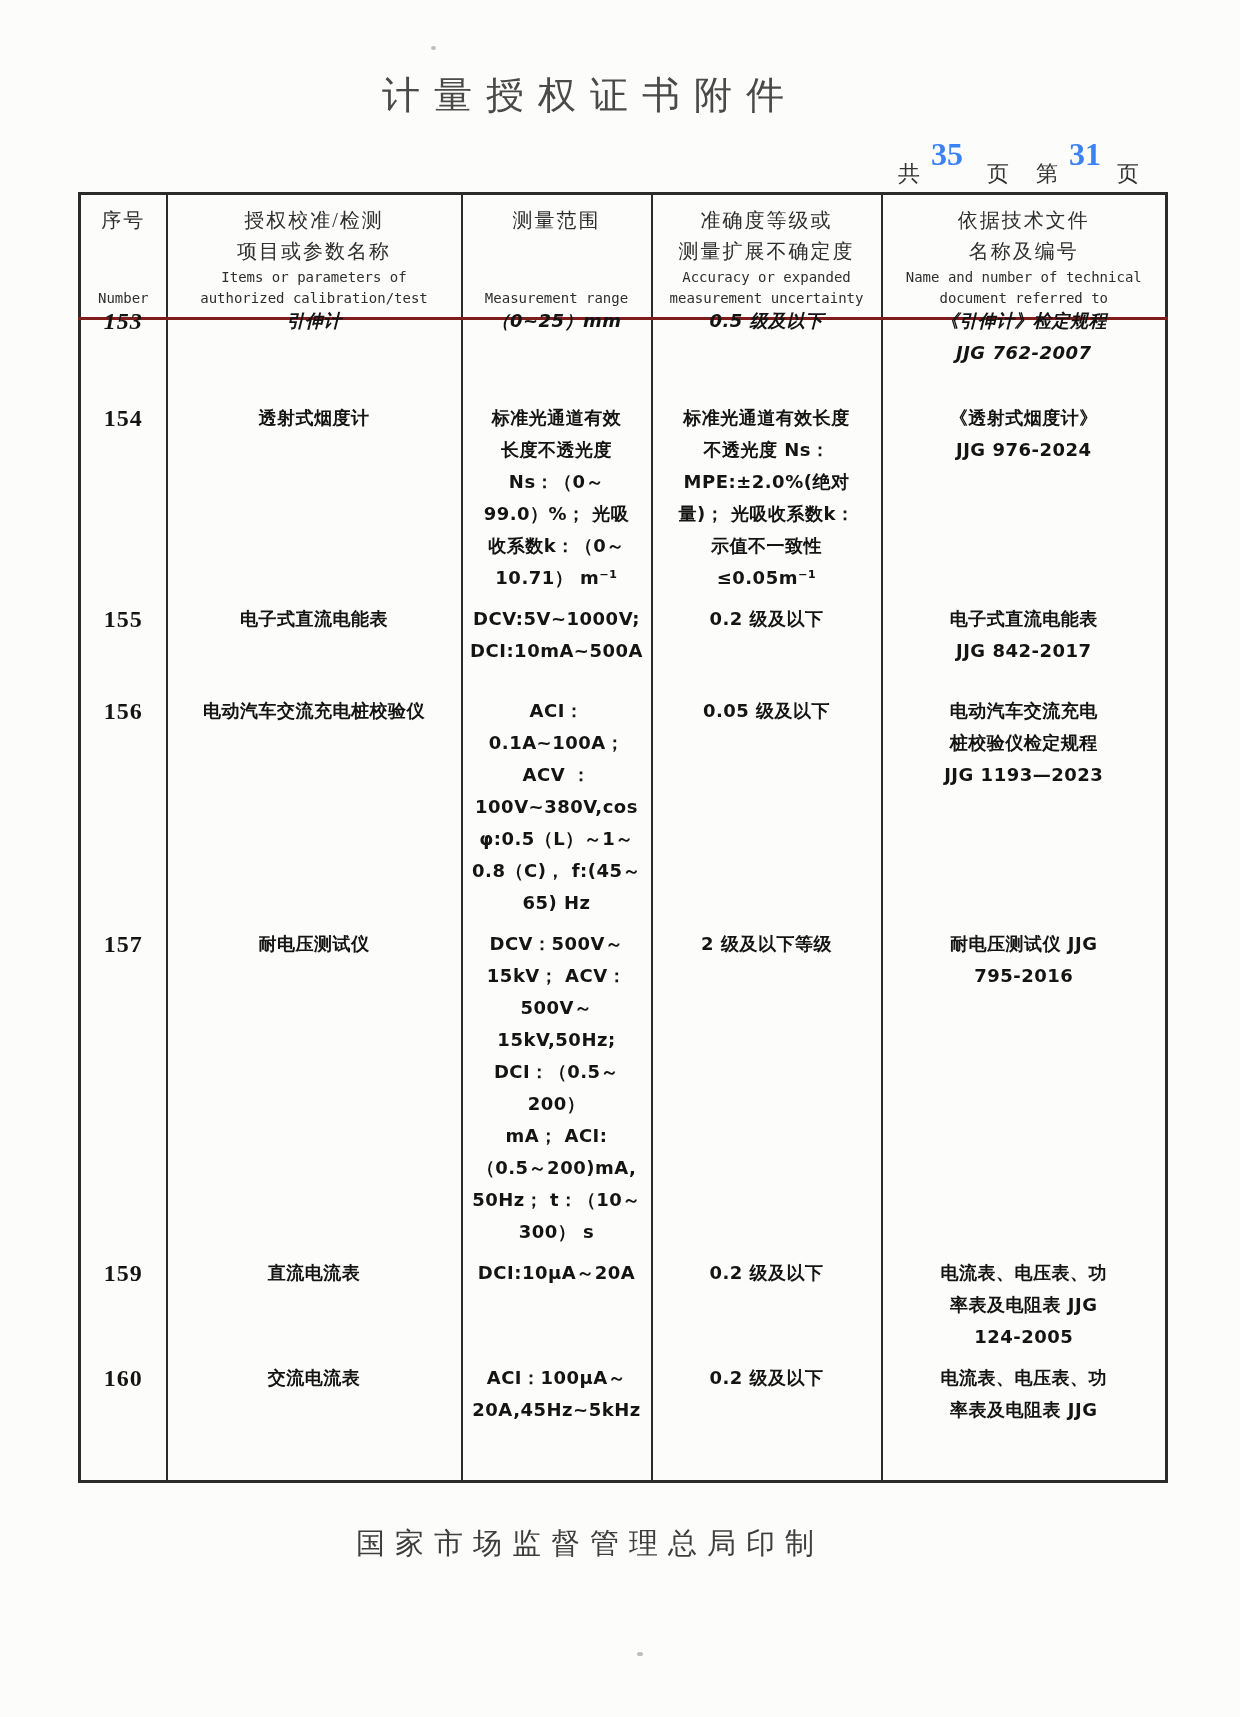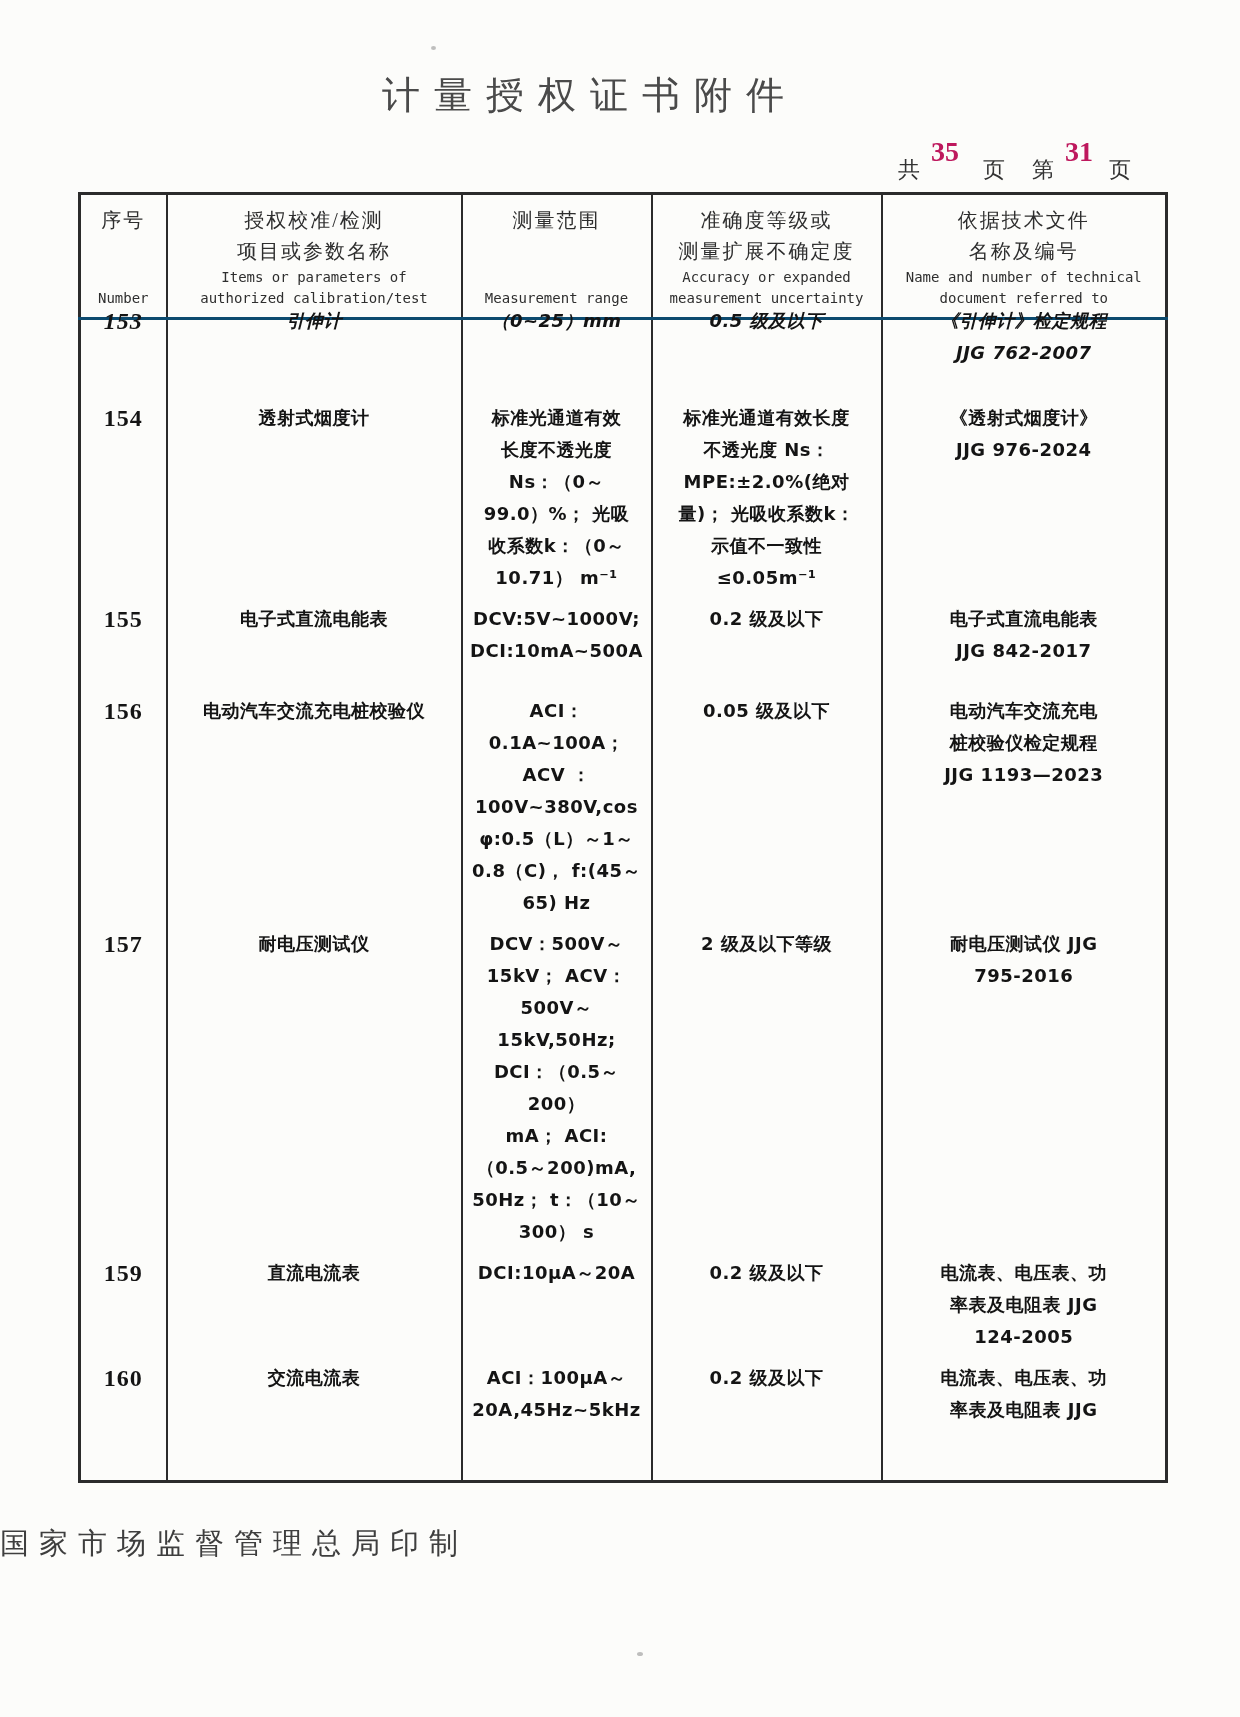--- a/index.html
+++ b/index.html
@@ -14,35 +14,35 @@
     text-align:center; font-family:"Liberation Serif", serif;
     font-size:38px; font-weight:500; color:#4a4a4a; letter-spacing:14px;
   }
   .pagination {
     position:absolute; top:152px; left:898px; width:300px;
     font-family:"Liberation Serif", serif; font-size:22px; color:#333;
     white-space:nowrap;
   }
   .pagination .pg-label { letter-spacing:1px; }
   .pagination .pg-num {
-    position:relative; top:-16px; font-weight:700; font-size:28px;
-    margin:0 10px; color:#be185d;
+    position:relative; top:-16px; font-weight:700; font-size:32px;
+    margin:0 10px; color:#3b82f6;
   }
   .pagination .pg-gap1 { margin-left:14px; }
   .pagination .pg-gap2 { margin-left:26px; }
   .pagination .pg-gap3 { margin-left:6px; }
 
   table.doc-table {
     position:absolute; top:192px; left:78px; width:1087px;
     border-collapse:collapse; table-layout:fixed;
     border:3px solid #2b2b2b;
   }
   .doc-table th {
     border-left:2px solid #2b2b2b; border-right:2px solid #2b2b2b;
-    border-bottom:3px solid #0c4a6e;
+    border-bottom:3px solid #7f1d1d;
     height:112px; padding:10px 4px 8px; box-sizing:border-box;
     vertical-align:top; font-weight:400;
   }
   .th-inner {
     display:flex; flex-direction:column; justify-content:space-between;
     height:100%;
   }
   .h-zh {
     font-family:"Liberation Serif", serif; font-size:20px; color:#2e2e2e;
     letter-spacing:2px; line-height:31px; white-space:pre-line; font-weight:500;
@@ -60,21 +60,21 @@
     white-space:pre-line; font-weight:700; font-size:18px;
     line-height:32px; color:#141414; letter-spacing:0.5px;
   }
   .cw.num {
     font-family:"Liberation Serif", serif; font-weight:600; font-size:24px;
     letter-spacing:1px;
   }
   tr.row-cut .cw { position:relative; top:-24px;font-style:italic; }
 
   .doc-footer {
-    position:absolute; top:1524px; left:0; width:1180px; text-align:left;
+    position:absolute; top:1524px; left:0; width:1180px; text-align:center;
     font-family:"Liberation Serif", serif; font-size:29px; color:#3e3e3e;
     letter-spacing:10px; font-weight:500;
   }
   .artifact { position:absolute; background:#9d9d9d; border-radius:50%; opacity:.65; }
   .artifact.a1 { left:431px; top:46px; width:5px; height:4px; }
   .artifact.a2 { left:637px; top:1652px; width:6px; height:4px; }
 </style>
 </head>
 <body>
 

